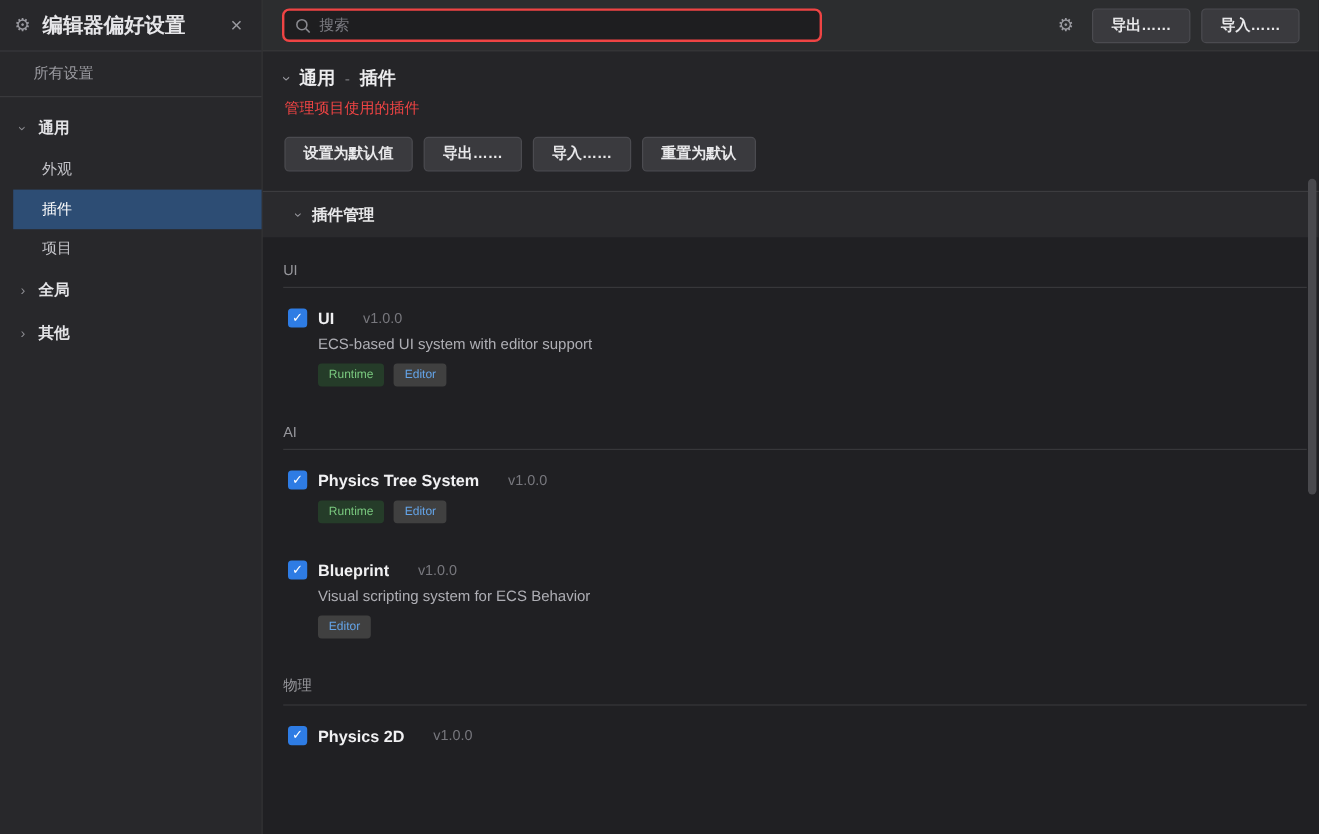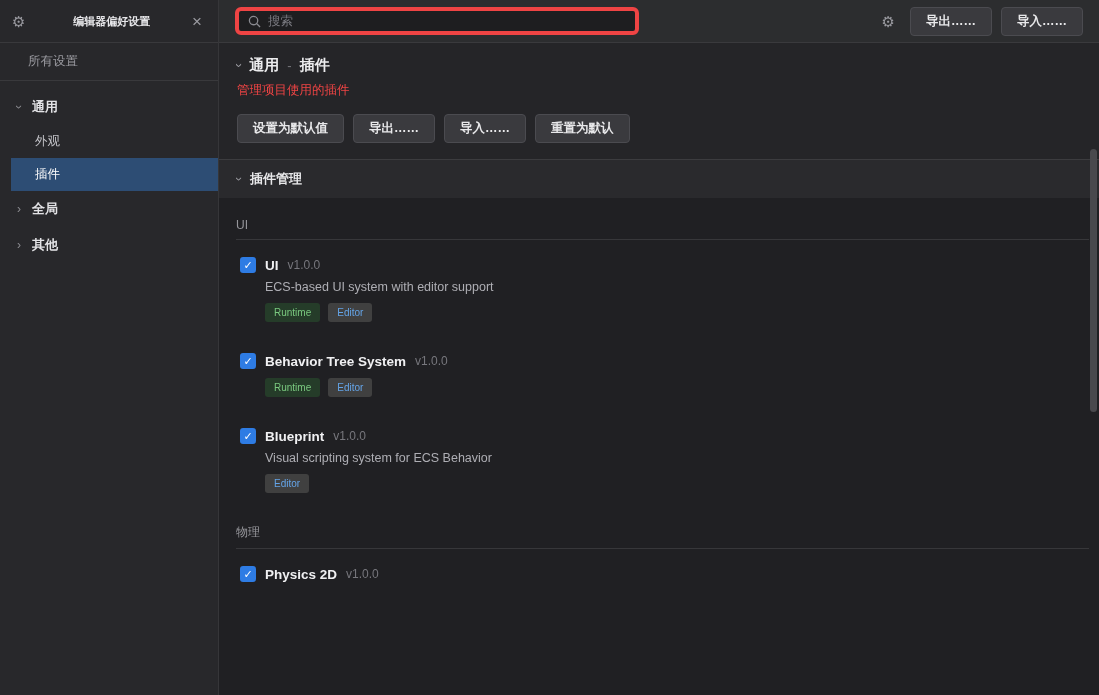--- a/index.html
+++ b/index.html
@@ -6,37 +6,37 @@
   html,body { width:1099px; height:695px; overflow:hidden; background:#202023;
     font-family:"Liberation Sans","DejaVu Sans",sans-serif; }
   .app { display:flex; width:1099px; height:695px; position:relative; }
 
   
   .sidebar { width:219px; min-width:219px; background:#28282b; border-right:1px solid #363639;
     display:flex; flex-direction:column; color:#ccccd0; }
   .sidebar-header { height:43px; display:flex; align-items:center; padding:0 12px;
     border-bottom:1px solid #39393c; }
   .gear-glyph { color:#9a9aa0; font-size:15px; line-height:1; }
-  .sidebar-title { margin-left:10px; font-size:11px; font-weight:700; color:#e6e6e9; flex:1;text-align:center; }
+  .sidebar-title { margin-left:10px; font-size:17px; font-weight:700; color:#e6e6e9; flex:1; }
   .close-x { color:#9a9aa0; font-size:17px; line-height:1; cursor:pointer; padding:2px 4px; }
   .all-settings { padding:10px 28px; font-size:12.5px; color:#9b9ba1; border-bottom:1px solid #39393c; }
   .tree { padding-top:8px; }
   .tree-group { display:flex; align-items:center; padding:9px 12px; cursor:pointer; }
   .tree-group .chev { width:14px; color:#8b8b90; font-size:12px; display:inline-block; text-align:center; }
   .chev-down { display:inline-block; transform:rotate(90deg); }
   .chev-right { display:inline-block; }
   .tree-group .glabel { margin-left:6px; font-size:13px; font-weight:700; color:#e3e3e6; }
   .tree-child { padding:8px 12px 8px 35px; font-size:12.5px; color:#c3c3c8; cursor:pointer; }
   .tree-child.selected { background:#2d4d74; color:#ffffff; margin-left:11px; padding-left:24px; }
 
   
   .main { flex:1; display:flex; flex-direction:column; min-width:0; }
   .topbar { height:43px; background:#2c2d2f; border-bottom:1px solid #3a3a3d;
     display:flex; align-items:center; padding:0 16px; }
-  .searchbox { width:404px; height:28px; background:#1e1e20; border:4px solid #ef4444;
+  .searchbox { width:450px; height:28px; background:#1e1e20; border:2px solid #ef4444;
     border-radius:6px; display:flex; align-items:center; padding:0 9px; }
   .searchbox svg { flex:none; }
   .search-input { background:transparent; border:none; outline:none; color:#d8d8dc;
     font-size:12.5px; margin-left:7px; width:100%; font-family:inherit; }
   .search-input::placeholder { color:#7a7a80; }
   .topbar-spacer { flex:1; }
   .btn { background:#3a3a3e; border:1px solid #4b4b50; border-radius:4px; color:#e8e8ea;
     font-size:12.5px; font-weight:700; padding:6px 15px; cursor:pointer; font-family:inherit; line-height:1.2; }
   .topbar .btn { margin-left:9px; }
   .topbar .gear-glyph { margin-right:6px; }
@@ -44,36 +44,36 @@
   
   .content-header { background:#252528; padding:13px 18px 16px 18px; }
   .breadcrumb { display:flex; align-items:center; }
   .breadcrumb .chev { color:#9a9aa0; font-size:13px; margin-right:8px; }
   .crumb { font-size:15px; font-weight:700; color:#ececee; }
   .crumb-sep { color:#77777c; font-size:13px; margin:0 8px; }
   .subtitle { margin-top:7px; font-size:12.5px; color:#ef4444; }
   .header-buttons { margin-top:15px; display:flex; gap:9px; }
 
   
-  .section-bar { background:#2a2a2d; border-top:1px solid #3c3c3f; padding:10px 18px;
+  .section-bar { background:#2a2a2d; border-top:1px solid #3c3c3f; padding:10px 28px;
     display:flex; align-items:center; }
   .section-bar .chev { color:#9a9aa0; font-size:12px; margin-right:9px; }
   .section-title { font-size:13px; font-weight:700; color:#e8e8ea; }
 
   
   .body { background:#202023; flex:1; padding:20px 10px 0 17px; overflow:hidden; }
   .category { margin-bottom:31px; }
   .cat-label { font-size:12px; color:#97979c; padding-bottom:7px; border-bottom:1px solid #37373a; }
   .plugin { margin-top:17px; }
   .plugin-top { display:flex; align-items:center; }
   .checkbox { width:16px; height:16px; background:#2e7ce4; border-radius:3px; margin-left:4px;
     display:flex; align-items:center; justify-content:center; cursor:pointer; }
   .checkbox .tick { color:#fff; font-size:11px; line-height:1; }
   .plugin-name { margin-left:9px; font-size:13.5px; font-weight:700; color:#f0f0f2; }
-  .plugin-version { margin-left:9px; font-size:12px; color:#77777d; }
+  .plugin-version { margin-left:24px; font-size:12px; color:#77777d; }
   .plugin-desc { margin:7px 0 0 29px; font-size:12.5px; color:#aeaeb4; }
   .badges { margin:9px 0 0 29px; display:flex; gap:8px; }
   .badge { font-size:10px; font-weight:400; padding:3px 9px; border-radius:3px; line-height:1.3; }
   .badge.runtime { background:#253c29; color:#7ac97f; }
   .badge.editor { background:#404040; color:#64a4e8; }
 
   
   .scroll-thumb { position:absolute; right:2px; top:149px; width:7px; height:263px;
     background:#49494d; border-radius:4px; cursor:pointer; }
 </style>
@@ -89,20 +89,21 @@
       <span class="close-x">×</span>
     </div>
     <div class="all-settings">所有设置</div>
     <div class="tree">
       <div class="tree-group">
         <span class="chev"><span class="chev-down">›</span></span>
         <span class="glabel">通用</span>
       </div>
       <div class="tree-child">外观</div>
       <div class="tree-child selected">插件</div>
+      <div class="tree-child">项目</div>
       <div class="tree-group">
         <span class="chev"><span class="chev-right">›</span></span>
         <span class="glabel">全局</span>
       </div>
       <div class="tree-group">
         <span class="chev"><span class="chev-right">›</span></span>
         <span class="glabel">其他</span>
       </div>
     </div>
   </div>
@@ -158,26 +159,27 @@
           </div>
           <div class="plugin-desc">ECS-based UI system with editor support</div>
           <div class="badges">
             <span class="badge runtime">Runtime</span>
             <span class="badge editor">Editor</span>
           </div>
         </div>
       </div>
 
       <div class="category">
-        <div class="plugin">
-          <div class="plugin-top">
-            <span class="checkbox">
-                <span class="tick">✓</span>
-              </span>
-            <span class="plugin-name">Behavior Tree System</span>
+        <div class="cat-label">AI</div>
+        <div class="plugin">
+          <div class="plugin-top">
+            <span class="checkbox">
+                <span class="tick">✓</span>
+              </span>
+            <span class="plugin-name">Physics Tree System</span>
             <span class="plugin-version">v1.0.0</span>
           </div>
           <div class="badges">
             <span class="badge runtime">Runtime</span>
             <span class="badge editor">Editor</span>
           </div>
         </div>
       </div>
 
       <div class="category">

